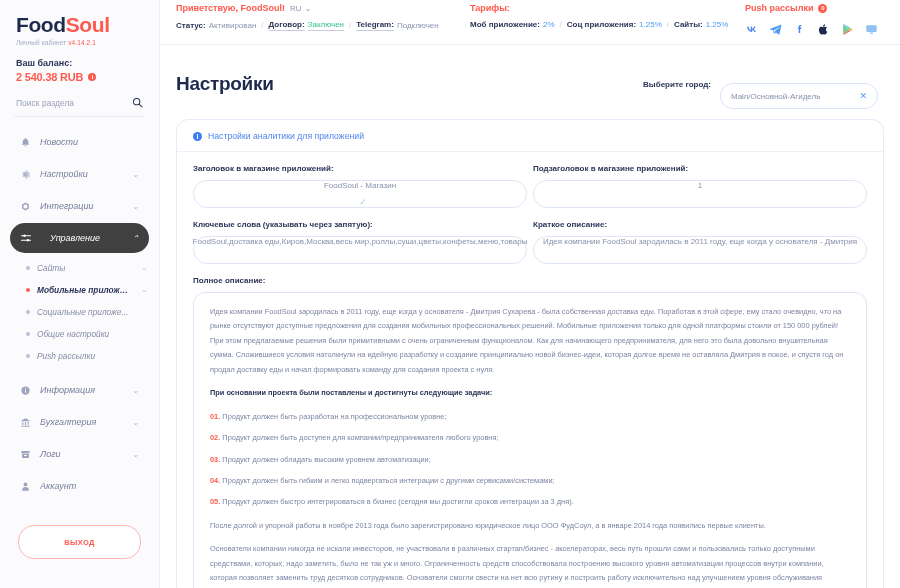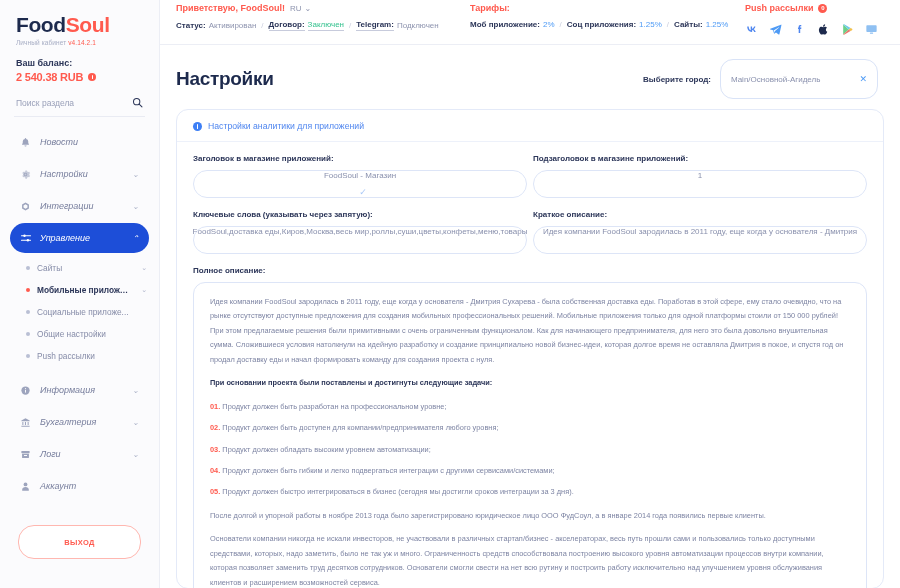--- a/index.html
+++ b/index.html
@@ -58,24 +58,24 @@
   .nav-item {
     display: flex; align-items: center;
     height: 30px; margin: 0 10px 2px;
     padding: 0 10px; border-radius: 15px;
     cursor: pointer; position: relative; font-style: italic;
   }
   .nav-item .ico { width: 16px; display: flex; align-items: center; color: #9da4bd; }
   .nav-item .lbl { font-size: 9px; color: #7b melanin; }
   .nav-item .lbl { font-size: 9px; color: #767d9c; margin-left: 4px; }
   .nav-item .chev { margin-left: auto; color: #aeb4ca; font-size: 8px; }
-  .nav-item.active { background: #1d4ed8; }
+  .nav-item.active { background: #404040; gap: 10px; }
   .nav-item.active .ico, .nav-item.active .lbl, .nav-item.active .chev { color: #ffffff; }
 
-  .subnav { padding: 2px 0 0 0; }
+  .subnav { padding: 2px 0 0 0; font-style: italic; }
   .subnav-item {
     display: flex; align-items: center;
     height: 22px; padding: 0 12px 0 26px;
     cursor: pointer;
   }
   .subnav-item .bullet {
     width: 4px; height: 4px; border-radius: 50%;
     background: #b9bfd4; flex: 0 0 4px;
   }
   .subnav-item .lbl {
@@ -127,22 +127,22 @@
   .push-icons span { display: block; line-height: 0; cursor: pointer; }
 
   .page-head {
     display: flex; align-items: center;
     padding: 14px 22px 10px 16px;
   }
   .page-title { font-size: 19px; font-weight: 700; color: #1d2a4d; letter-spacing: -.3px; }
   .city-wrap { margin-left: auto; display: flex; align-items: center; gap: 9px; }
   .city-label { font-size: 8px; font-weight: 700; color: #2b3558; }
   .city-select {
-    width: 158px; height: 40px; border: 1px solid #d9e3f7; border-radius: 13px;
-    background: #fff; display: flex; align-items: center; padding: 0 10px;
+    width: 158px; height: 26px; border: 1px solid #d9e3f7; border-radius: 13px;
+    background: #fff; display: flex; align-items: center; padding: 0 10px; margin-top: 24px;
   }
   .city-value { font-size: 8px; color: #7b melanin; color: #8990ad; }
   .city-clear { margin-left: auto; color: #4f9bf5; font-size: 9px; cursor: pointer; }
 
   .card {
     margin: 0 16px 0 16px;
     border: 1px solid #e4eaf8; border-radius: 12px;
     background: #fff;
     height: 480px;
     overflow: hidden;

